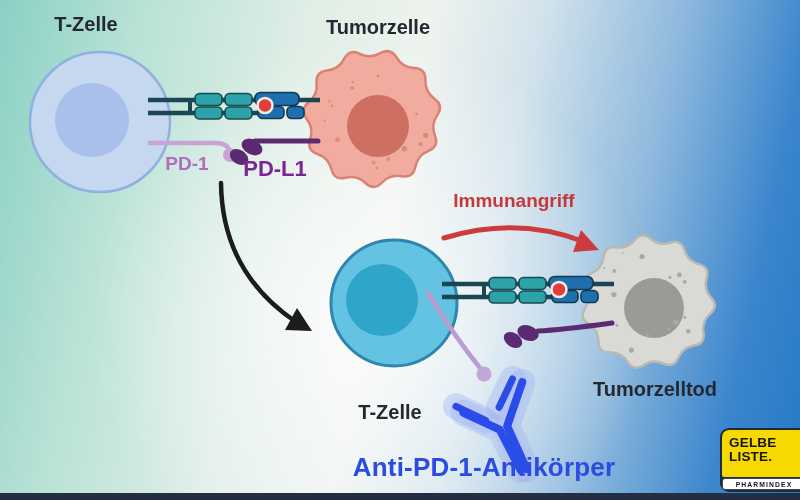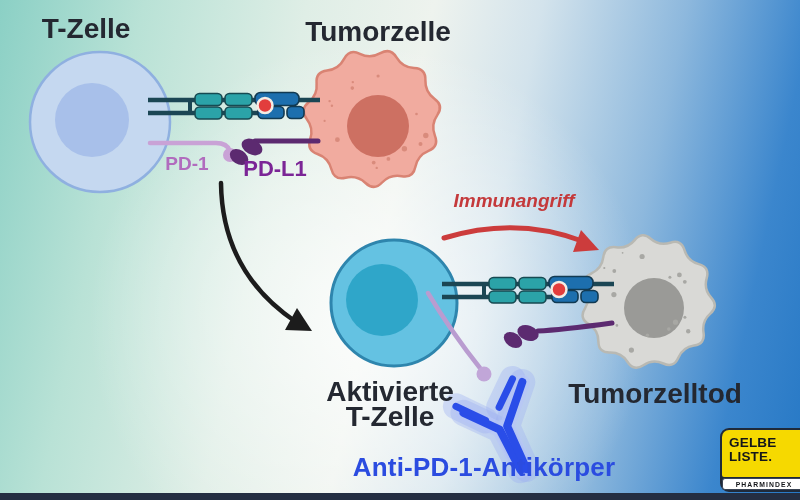--- a/index.html
+++ b/index.html
@@ -6,24 +6,24 @@
   .stage{
     position:relative;width:800px;height:500px;overflow:hidden;
     font-family:"Liberation Sans","DejaVu Sans",sans-serif;
     background:
       radial-gradient(circle at 46% 64%, rgba(255,255,255,.80) 0%, rgba(255,255,255,.35) 30%, rgba(255,255,255,0) 52%),
       linear-gradient(102deg,#8bd0c5 0%,#b9e2d6 16%,#dfeee6 34%,#eef3ee 48%,#d3e3ec 60%,#8db8dd 76%,#3b86cd 90%,#2678c5 100%);
   }
   svg{position:absolute;left:0;top:0;}
   .lbl{position:absolute;color:#242831;font-weight:800;white-space:nowrap;}
   .lbl.center{transform:translateX(-50%);}
-  .t-big{font-size:28px;}
+  .t-big{font-size:20px;}
   .pd1{color:#b16cbe;font-size:19px;}
   .pdl1{color:#7b2596;font-size:22px;}
-  .immun{color:#c4393b;font-size:19px;font-style:italic;}
+  .immun{color:#c4393b;font-size:19px;}
   .anti{color:#2b4ce0;font-size:26px;letter-spacing:.2px;}
   .bottom-bar{position:absolute;left:0;bottom:0;width:800px;height:7px;background:#242e42;}
   .logo{
     position:absolute;left:720px;top:428px;width:88px;height:64px;
     background:#1f2a3a;border-radius:9px;padding:2px;box-sizing:border-box;
     display:flex;flex-direction:column;
   }
   .logo-yellow{
     flex:1;background:#f6d900;border-radius:7px 7px 2px 2px;
     color:#14161a;font-weight:800;font-size:13.5px;line-height:14px;
@@ -167,21 +167,20 @@
         <path d="M 15,-49 L -4,-24"></path>
       </g>
     </g>
   </svg>
 
   <div class="lbl t-big center" style="left:86px;top:13px;">T-Zelle</div>
   <div class="lbl t-big center" style="left:378px;top:16px;text-align:center;">Tumorzelle</div>
   <div class="lbl pd1 center" style="left:187px;top:153px;">PD-1</div>
   <div class="lbl pdl1 center" style="left:275px;top:156px;">PD-L1</div>
   <div class="lbl immun center" style="left:514px;top:190px;">Immunangriff</div>
-  <div class="lbl t-big center" style="left:390px;top:376px;">Aktivierte</div>
   <div class="lbl t-big center" style="left:390px;top:401px;">T-Zelle</div>
   <div class="lbl t-big center" style="left:655px;top:378px;">Tumorzelltod</div>
   <div class="lbl anti center" style="left:472px;top:452px;margin-left:12px;">Anti-PD-1-Antikörper</div>
 
   <div class="logo">
     <div class="logo-yellow">
       <div>GELBE</div>
       <div>LISTE.</div>
     </div>
     <div class="logo-strip">PHARMINDEX</div>

